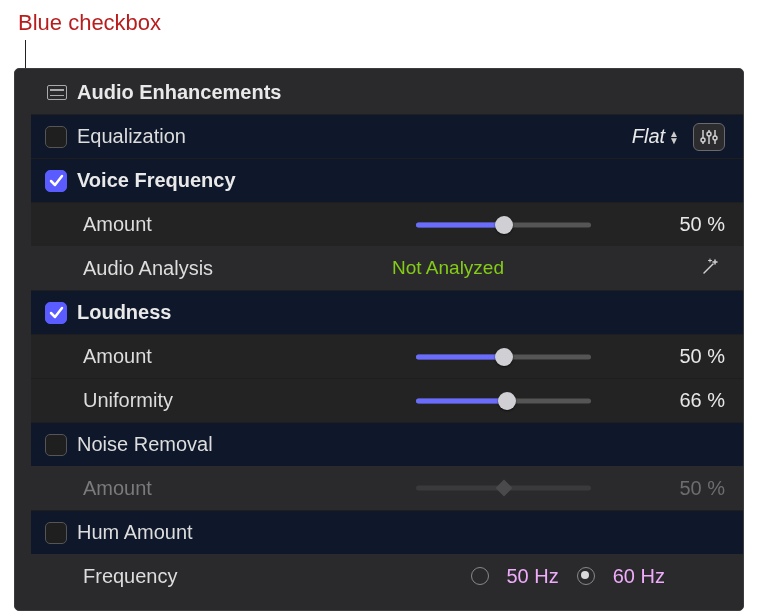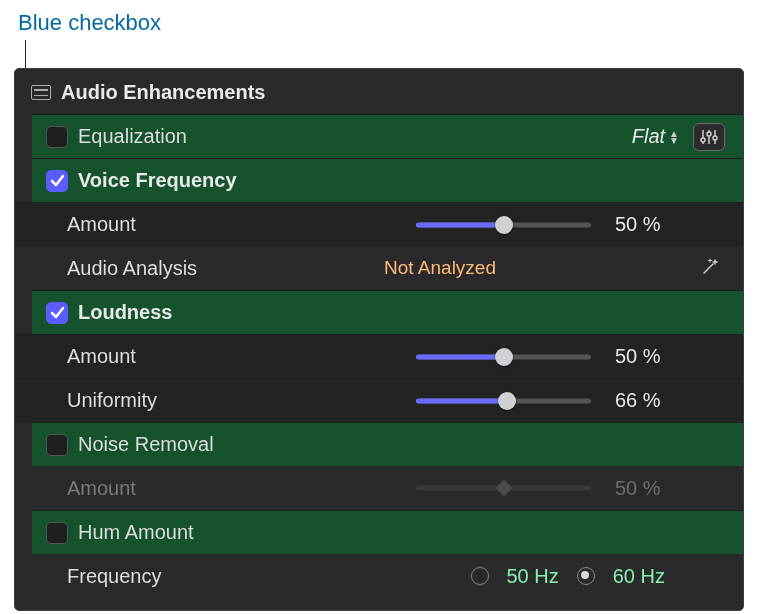--- a/index.html
+++ b/index.html
@@ -1,50 +1,50 @@
 <!DOCTYPE html>
 <html><head>
 <meta charset="utf-8">
 <style>
   * { box-sizing: border-box; margin: 0; padding: 0; font-family: -apple-system, "Helvetica Neue", Arial, sans-serif; }
   body { background: #fff; width: 758px; height: 614px; position: relative; }
 
   .callout {
     position: absolute; top: 10px; left: 18px;
-    font-size: 22px; color: #0369a1; font-weight: 400;
+    font-size: 22px; color: #b91c1c; font-weight: 400;
   }
   .callout-line {
     position: absolute; left: 25px; top: 40px; width: 1px; height: 145px; background: #222;
   }
 
   .panel {
     position: absolute; left: 14px; top: 68px; width: 730px;
     background: #2a2a2c; border: 1px solid #3c3c3e; border-radius: 5px;
-    padding: 8px 0 12px 0; overflow: hidden;
+    padding: 8px 0 12px 16px; overflow: hidden;
   }
 
   .panel-header {
     display: flex; align-items: center; padding: 4px 16px 10px 16px;
     color: #e9e9ea; font-size: 20px; font-weight: 600;
   }
   .filmstrip-icon {
     width: 20px; height: 15px; border: 1.5px solid #aaa; border-radius: 2px;
     margin-right: 10px; position: relative; display: inline-block;
   }
   .filmstrip-icon::before, .filmstrip-icon::after {
     content: ""; position: absolute; left: 2px; right: 2px; height: 1.5px; background: #aaa;
   }
   .filmstrip-icon::before { top: 3px; }
   .filmstrip-icon::after { bottom: 3px; }
 
   .row {
     display: flex; align-items: center; height: 44px; padding: 0 18px 0 14px;
     color: #ddd; font-size: 20px;
   }
-  .row.section { background: #14532d; margin-left: 17px; }
+  .row.section { background: #0f172a; }
   .row.param { background: #232324; }
   .row.param-dim { background: #2a2a2c; }
   .row.alt { background: #2a2a2c; }
   .row.section + .row.param,
   .row.param + .row.param { border-top: 1px solid #1e1e1f; }
   .row.section { border-top: 1px solid #1e1e1f; }
 
   .chk {
     width: 22px; height: 22px; border-radius: 5px; margin-right: 10px;
     flex: 0 0 auto; position: relative; border: 1px solid #555; background: #1f1f20;
@@ -72,51 +72,51 @@
   .slider .thumb {
     position: absolute; top: 50%; width: 18px; height: 18px; border-radius: 50%;
     background: #cfcfd4; transform: translate(-50%, -50%); box-shadow: 0 1px 2px rgba(0,0,0,0.6);
   }
   .slider .diamond {
     position: absolute; top: 50%; left: 50%; width: 12px; height: 12px;
     background: #4a4a4c; transform: translate(-50%, -50%) rotate(45deg);
   }
   .slider.disabled .track { background: #3a3a3c; }
 
-  .value { width: 110px; text-align: left; color: #e8e8ea; font-weight: 500; }
+  .value { width: 110px; text-align: right; color: #e8e8ea; font-weight: 500; }
   .value.dim { color: #6d6d70; }
 
   .preset {
     color: #e9e9ea; font-size: 20px; display: flex; align-items: center;
     margin-right: 14px; font-weight: 500; font-style: italic;
   }
   .preset .updown {
     margin-left: 4px; display: inline-flex; flex-direction: column; line-height: 7px; font-size: 10px; color: #ccc;
   }
 
   .eq-button {
     width: 32px; height: 28px; border: 1px solid #6a6a6c; border-radius: 6px;
     display: flex; align-items: center; justify-content: center; background: #2c2c2e;
   }
 
   .analyze {
-    color: #fdba74; text-align: center; flex: 1; font-size: 19px;
+    color: #84cc16; text-align: center; flex: 1; font-size: 19px;
   }
   .wand {
     width: 32px; height: 32px; display: flex; align-items: center; justify-content: center;
     color: #cfcfd2; margin-left: 10px;
   }
 
   .radio-group { display: flex; align-items: center; gap: 18px; margin-right: 60px; }
   .radio { width: 18px; height: 18px; border-radius: 50%; border: 1.5px solid #888; position: relative; }
   .radio.on::after {
     content: ""; position: absolute; top: 3px; left: 3px; width: 8px; height: 8px;
     border-radius: 50%; background: #d8d8da;
   }
-  .radio-label { color: #86efac; font-weight: 500; }
+  .radio-label { color: #f0abfc; font-weight: 500; }
 </style>
 </head>
 <body>
 
 <div class="callout">Blue checkbox</div>
 <div class="callout-line"></div>
 
 <div class="panel">
 
   <div class="panel-header">

